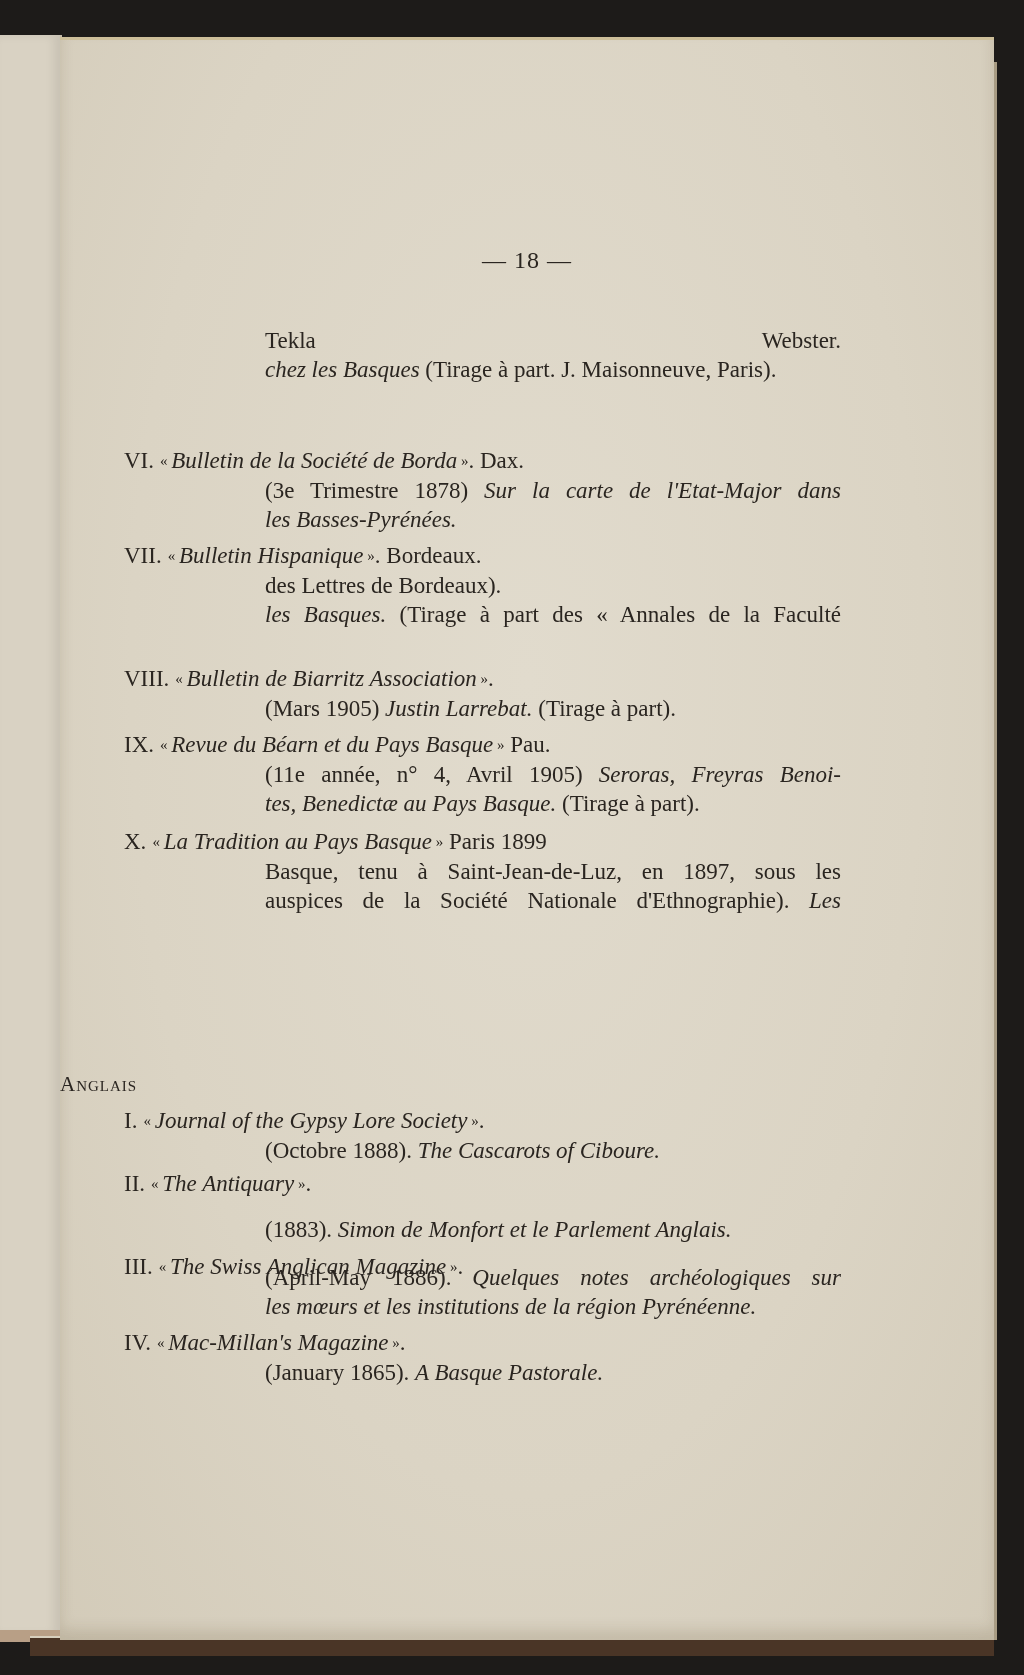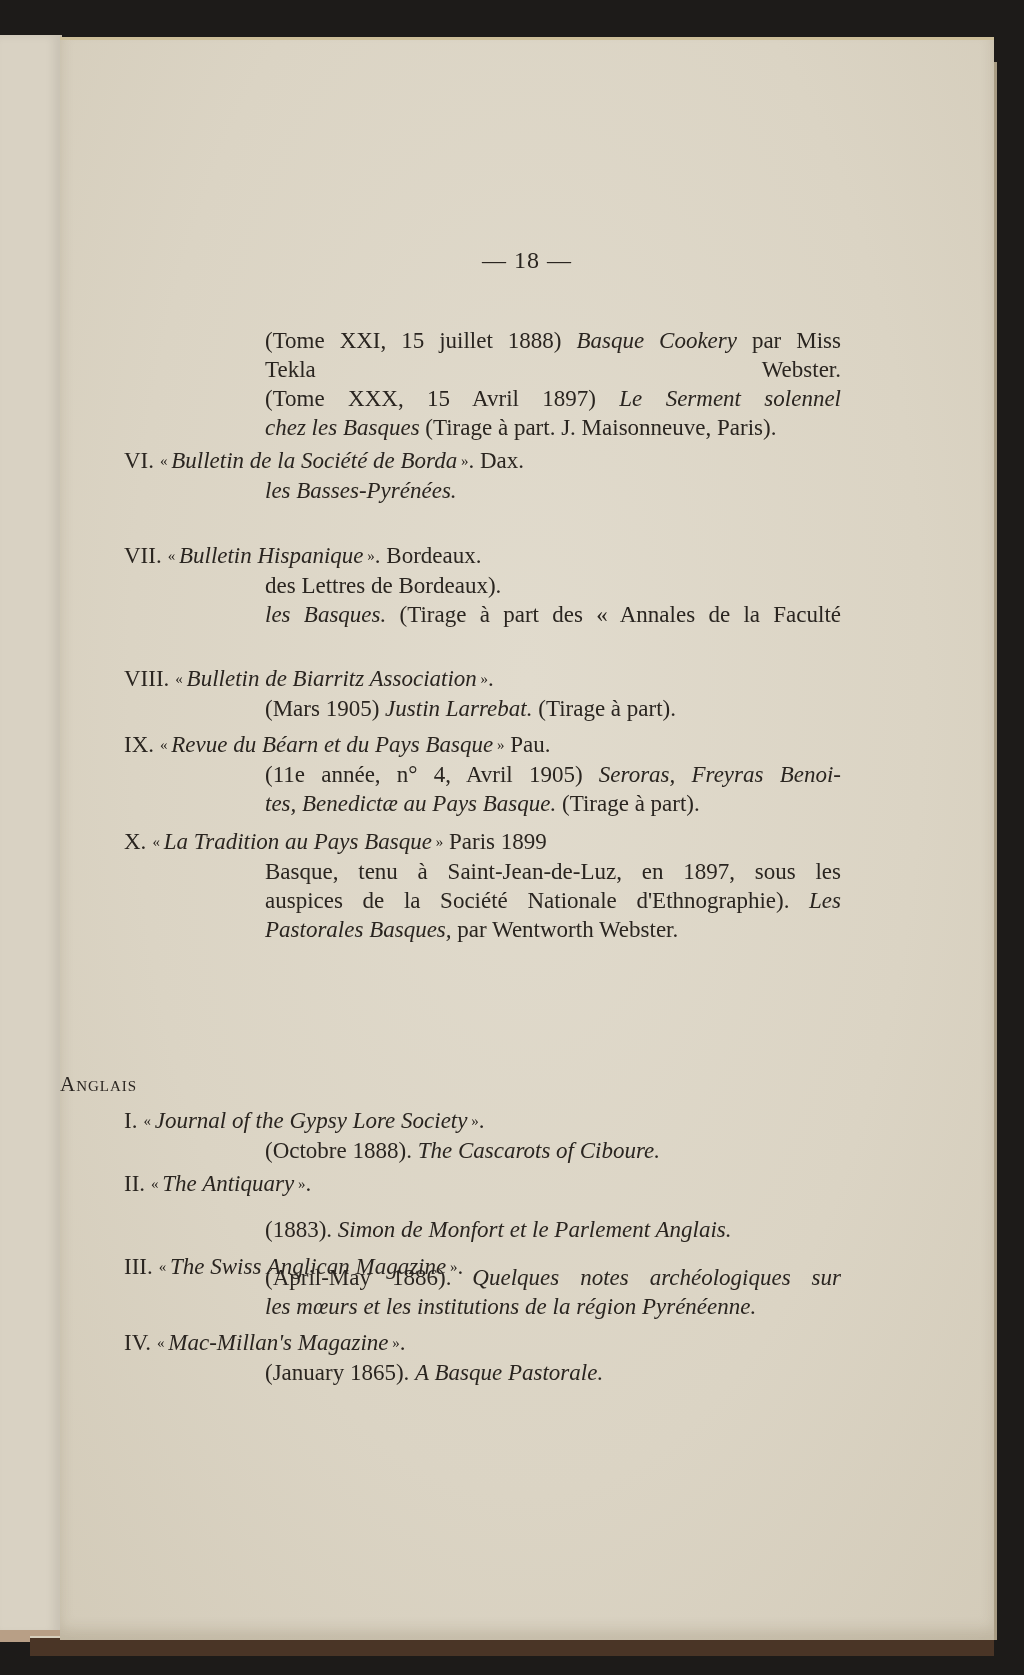--- a/index.html
+++ b/index.html
@@ -61,50 +61,48 @@
 <div class="left-leaf"></div>
 <div class="left-leaf-edge"></div>
 <div class="page-under"></div>
 <div class="page-bottom-edge"></div>
 
 <div class="page">
   <div class="content">
     <div class="page-number">— 18 —</div>
 
     <div class="body-block" id="intro-block" style="top:286px;">
-        <span class="ln">(Tome XXI, 15 juillet 1888) <i>Basque Cookery</i> par Miss</span>
         <span class="ln">Tekla Webster.</span>
-        <span class="ln">(Tome XXX, 15 Avril 1897) <i>Le Serment solennel</i></span>
         <span class="ln last"><i>chez les Basques</i> (Tirage à part. J. Maisonneuve, Paris).</span>
       </div>
 
     <div id="french-entries">
         <div class="entry-line" style="left: 64px; top: 406px;"><span class="num">VI.</span><span class="q">« </span><i>Bulletin de la Société de Borda</i><span class="q"> »</span><span>. Dax.</span></div>
         <div class="body-block" style="top: 436px;">
+          <span class="ln">(3e Trimestre 1878) <i>Sur la carte de l'Etat-Major dans</i></span>
           <span class="ln last"><i>les Basses-Pyrénées.</i></span>
         </div>
         <div class="entry-line" style="left: 64px; top: 501px;"><span class="num">VII.</span><span class="q">« </span><i>Bulletin Hispanique</i><span class="q"> »</span><span>. Bordeaux.</span></div>
         <div class="body-block" style="top: 531px;">
           <span class="ln last">des Lettres de Bordeaux).</span>
           <span class="ln"><i>les Basques.</i> (Tirage à part des « Annales de la Faculté</span>
         </div>
         <div class="entry-line" style="left: 64px; top: 624px;"><span class="num">VIII.</span><span class="q">« </span><i>Bulletin de Biarritz Association</i><span class="q"> »</span><span>.</span></div>
         <div class="body-block" style="top: 654px;">
           <span class="ln last">(Mars 1905) <i>Justin Larrebat.</i> (Tirage à part).</span>
         </div>
         <div class="entry-line" style="left: 64px; top: 690px;"><span class="num">IX.</span><span class="q">« </span><i>Revue du Béarn et du Pays Basque</i><span class="q"> »</span><span> Pau.</span></div>
         <div class="body-block" style="top: 720px;">
           <span class="ln">(11e année, n° 4, Avril 1905) <i>Seroras, Freyras Benoi-</i></span>
           <span class="ln last"><i>tes, Benedictæ au Pays Basque.</i> (Tirage à part).</span>
         </div>
         <div class="entry-line" style="left: 64px; top: 787px;"><span class="num">X.</span><span class="q">« </span><i>La Tradition au Pays Basque</i><span class="q"> »</span><span> Paris 1899</span></div>
         <div class="body-block" style="top: 817px;">
           <span class="ln">Basque, tenu à Saint-Jean-de-Luz, en 1897, sous les</span>
           <span class="ln">auspices de la Société Nationale d'Ethnographie). <i>Les</i></span>
-          <span class="ln last"><i>Pastorales Basques,</i> par Wentworth Webster.</span>
         </div>
       </div>
 
     <div class="section-head">
       <span id="sec-head">Anglais</span>
     </div>
 
     <div id="english-entries">
         <div class="entry-line" style="left: 64px; top: 1066px;"><span class="num">I.</span><span class="q">« </span><i>Journal of the Gypsy Lore Society</i><span class="q"> »</span><span>.</span></div>
         <div class="body-block" style="top: 1096px;">

